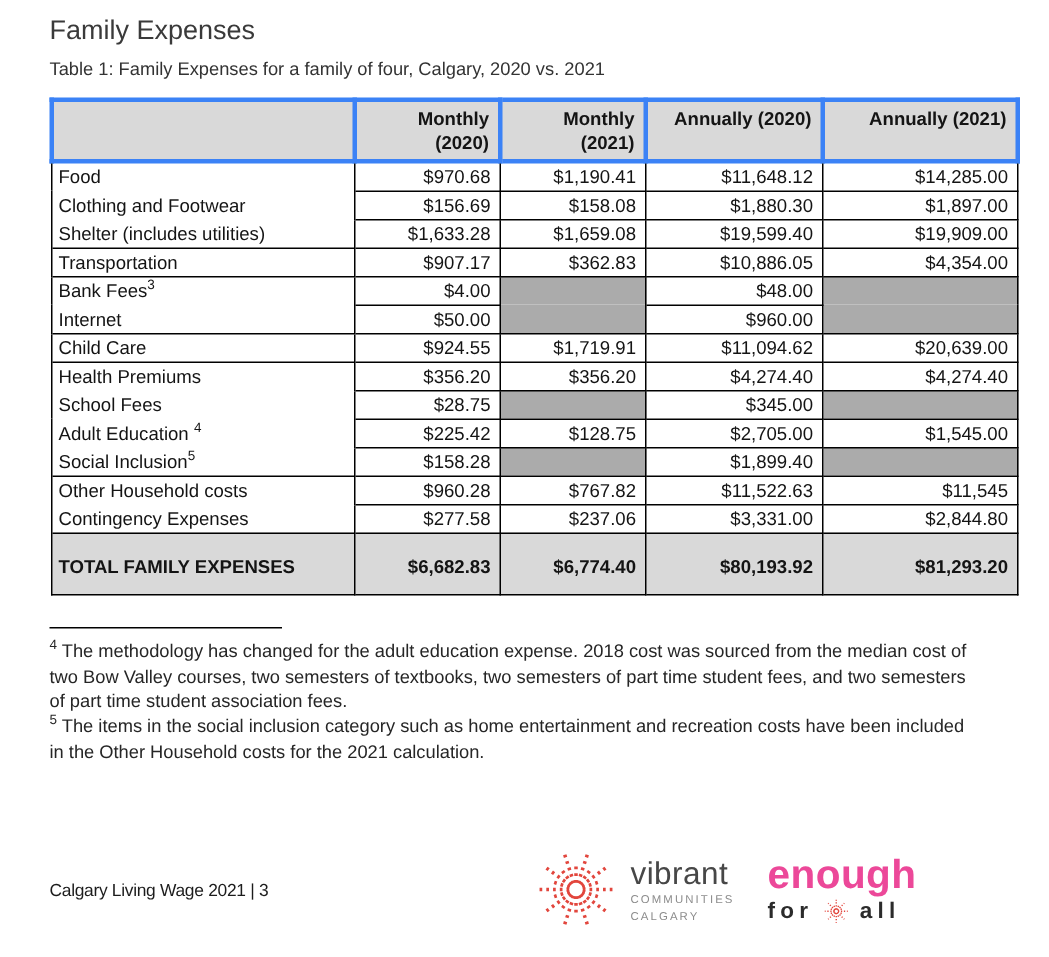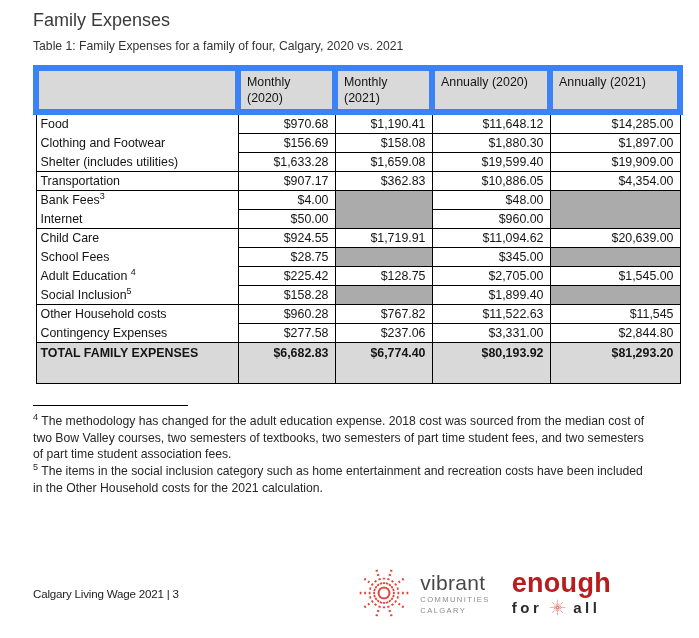--- a/index.html
+++ b/index.html
@@ -14,48 +14,48 @@
     font-family:"Liberation Sans",sans-serif;color:var(--ink);
   }
   .page{position:absolute;inset:0;padding:10px 23px 0 33px;box-sizing:border-box;}
 
   .title{font-size:18px;font-weight:400;color:#3a3a3a;margin:0;line-height:1.15;}
   .subtitle{font-size:12.2px;color:#333;margin:8px 0 12px;}
 
   table.expenses{border-collapse:collapse;table-layout:fixed;width:644px;font-size:12.4px;color:#141414;}
   table.expenses td{box-sizing:border-box;}
   thead td{
-    background:var(--header-fill);border:6px solid #3b82f6;font-weight:normal;
-    text-align:left;vertical-align:top;padding:3px 6px;height:36px;line-height:1.3;
+    background:var(--header-fill);border:3px solid #3b82f6;font-weight:bold;
+    text-align:right;vertical-align:top;padding:3px 6px;height:36px;line-height:1.3;
   }
   tbody td{border:1px solid #000;padding:1px 6px;line-height:16px;height:19px;}
   td.lbl{text-align:left;border-top:none;border-bottom:none;padding:1px 4px;}
   tr.gs td.lbl{border-top:1px solid #000;}
   td.val{text-align:right;}
   td.gray{background:var(--empty-fill);}
   td.md{border-bottom:none;}
   td.mu{border-top:none;}
-  tr.total td{background:var(--header-fill);font-weight:bold;vertical-align:top;height:41px;padding-top:2px;}
+  tr.total td{background:var(--header-fill);font-weight:bold;vertical-align:top;height:41px;padding-top:14px;}
   tr.total td.lbl{border-top:1px solid #000;border-bottom:1px solid #000;}
   sup{font-size:9px;line-height:0;}
 
   .fn-rule{width:155px;border-top:1px solid #000;margin:21px 0 7px;}
   .footnotes p{margin:0;font-size:12.2px;line-height:1.37;max-width:612px;color:#262626;}
 
   .footer{
     position:absolute;left:33px;right:88px;top:556px;height:74px;
     display:flex;align-items:center;justify-content:space-between;
   }
   .page-label{font-size:11.6px;letter-spacing:-0.2px;color:#1c1c1c;}
   .logos{display:flex;align-items:center;gap:22px;}
   .vibrant{display:flex;align-items:center;gap:9px;}
   .vibrant .burst{width:54px;height:54px;}
   .vibrant-text .word{font-size:21px;color:#474747;line-height:1;letter-spacing:0.3px;}
   .vibrant-text .sub{font-size:7.6px;letter-spacing:1.4px;color:#8c8c8c;margin-top:2px;}
-  .enough .line1{font-size:27px;font-weight:bold;color:#b91c1c;line-height:1;letter-spacing:0.3px;}
+  .enough .line1{font-size:27px;font-weight:bold;color:#ec4899;line-height:1;letter-spacing:0.3px;}
   .enough .line2{display:flex;align-items:center;gap:7px;margin-top:2px;
     font-size:15px;font-weight:600;color:#2b2b2b;letter-spacing:3.5px;}
   .enough .burst{width:17px;height:17px;}
 </style>
 </head>
 <body>
 
 <div class="page">
 
   <h1 class="title">Family Expenses</h1>
@@ -130,20 +130,27 @@
           <td class="val gray mu"></td>
           <td class="val">$960.00</td>
           <td class="val gray mu"></td>
         </tr>
         <tr class="gs">
           <td class="lbl">Child Care</td>
           <td class="val">$924.55</td>
           <td class="val">$1,719.91</td>
           <td class="val">$11,094.62</td>
           <td class="val">$20,639.00</td>
+        </tr>
+        <tr class="gs">
+          <td class="lbl">Health Premiums</td>
+          <td class="val">$356.20</td>
+          <td class="val">$356.20</td>
+          <td class="val">$4,274.40</td>
+          <td class="val">$4,274.40</td>
         </tr>
         <tr>
           <td class="lbl">School Fees</td>
           <td class="val">$28.75</td>
           <td class="val gray"></td>
           <td class="val">$345.00</td>
           <td class="val gray"></td>
         </tr>
         <tr>
           <td class="lbl">Adult Education <sup>4</sup></td>

